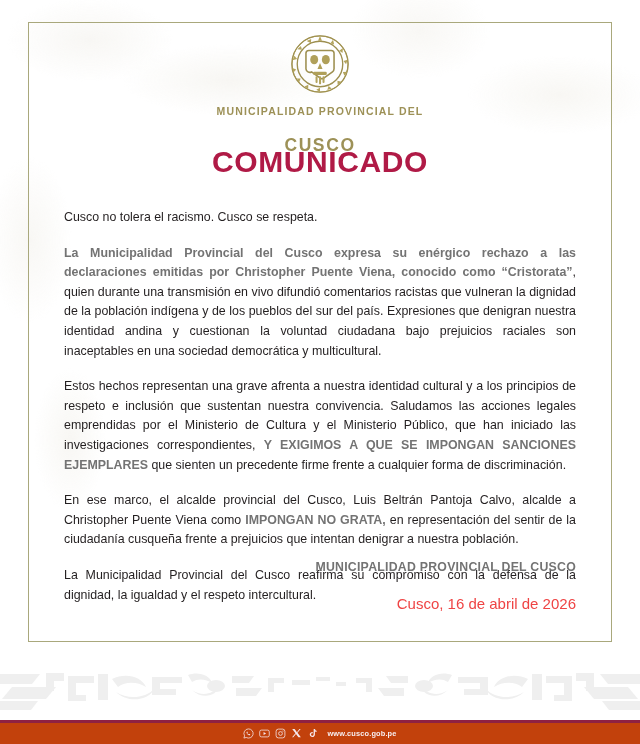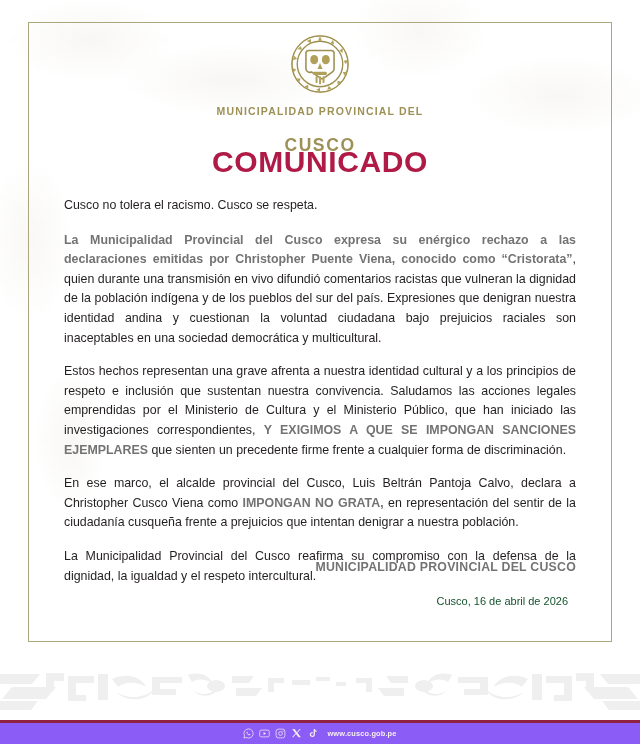--- a/index.html
+++ b/index.html
@@ -112,21 +112,21 @@
   .body {
     position: absolute;
     left: 64px;
     top: 192px;
     width: 512px;
     color: #231f20;
     font-size: 12.4px;
     line-height: 19.6px;
   }
   .body p {
-    margin: 4px 0 14px 0;
+    margin: 16px 0 14px 0;
     text-align: justify;
     text-justify: inter-word;
   }
   .body p.lead {
     text-align: left;
     margin-bottom: 15px;
   }
   .body p.last-para { margin-bottom: 0; }
   .body b, .body strong { font-weight: 700; color: #737373; }
 
@@ -136,36 +136,36 @@
     top: 560px;
     width: 512px;
     text-align: right;
     font-size: 12.3px;
     font-weight: 700;
     letter-spacing: 0.25px;
     color: #737373;
   }
   .dateline {
     position: absolute;
-    left: 56px;
+    left: 64px;
     top: 595px;
     width: 512px;
     text-align: right;
-    font-size: 11px;
-    color: #14532d;
+    font-size: 15px;
+    color: #ef4444;
   }
 
   
   .footer {
     position: absolute;
     left: 0;
     bottom: 0;
     width: 640px;
     height: 24px;
-    background: #8b5cf6;
+    background: #c2410c;
     border-top: 3px solid #8f2142;
     box-sizing: border-box;
     display: flex;
     align-items: center;
     justify-content: center;
     gap: 5px;
   }
   .footer .ico {
     width: 11px;
     height: 11px;
@@ -239,21 +239,21 @@
     <div class="org-line2">CUSCO</div>
   </div>
 
   <div class="title">COMUNICADO</div>
 
   <div class="body">
     <p class="lead">Cusco no tolera el racismo. Cusco se respeta.</p>
     <div id="paras">
         <p><strong>La Municipalidad Provincial del Cusco expresa su enérgico rechazo a las declaraciones emitidas por Christopher Puente Viena, conocido como “Cristorata”</strong><span>, quien durante una transmisión en vivo difundió comentarios racistas que vulneran la dignidad de la población indígena y de los pueblos del sur del país. Expresiones que denigran nuestra identidad andina y cuestionan la voluntad ciudadana bajo prejuicios raciales son inaceptables en una sociedad democrática y multicultural.</span></p>
         <p><span>Estos hechos representan una grave afrenta a nuestra identidad cultural y a los principios de respeto e inclusión que sustentan nuestra convivencia. Saludamos las acciones legales emprendidas por el Ministerio de Cultura y el Ministerio Público, que han iniciado las investigaciones correspondientes, </span><strong>Y EXIGIMOS A QUE SE IMPONGAN SANCIONES EJEMPLARES</strong><span> que sienten un precedente firme frente a cualquier forma de discriminación.</span></p>
-        <p><span>En ese marco, el alcalde provincial del Cusco, Luis Beltrán Pantoja Calvo, declara a Christopher Cusco Viena como </span><strong>IMPONGAN NO GRATA,</strong><span> en representación del sentir de la ciudadanía cusqueña frente a prejuicios que intentan denigrar a nuestra población.</span></p>
+        <p><span>En ese marco, el alcalde provincial del Cusco, Luis Beltrán Pantoja Calvo, alcalde a Christopher Puente Viena como </span><strong>IMPONGAN NO GRATA,</strong><span> en representación del sentir de la ciudadanía cusqueña frente a prejuicios que intentan denigrar a nuestra población.</span></p>
         <p class="last-para"><span>La Municipalidad Provincial del Cusco reafirma su compromiso con la defensa de la dignidad, la igualdad y el respeto intercultural.</span></p>
       </div>
   </div>
 
   <div class="signature">MUNICIPALIDAD PROVINCIAL DEL CUSCO</div>
   <div class="dateline">Cusco, 16 de abril de 2026</div>
 
   <div class="band">
     <svg width="640" height="46" viewBox="0 0 640 46" aria-hidden="true">
       <g fill="#efefef">

